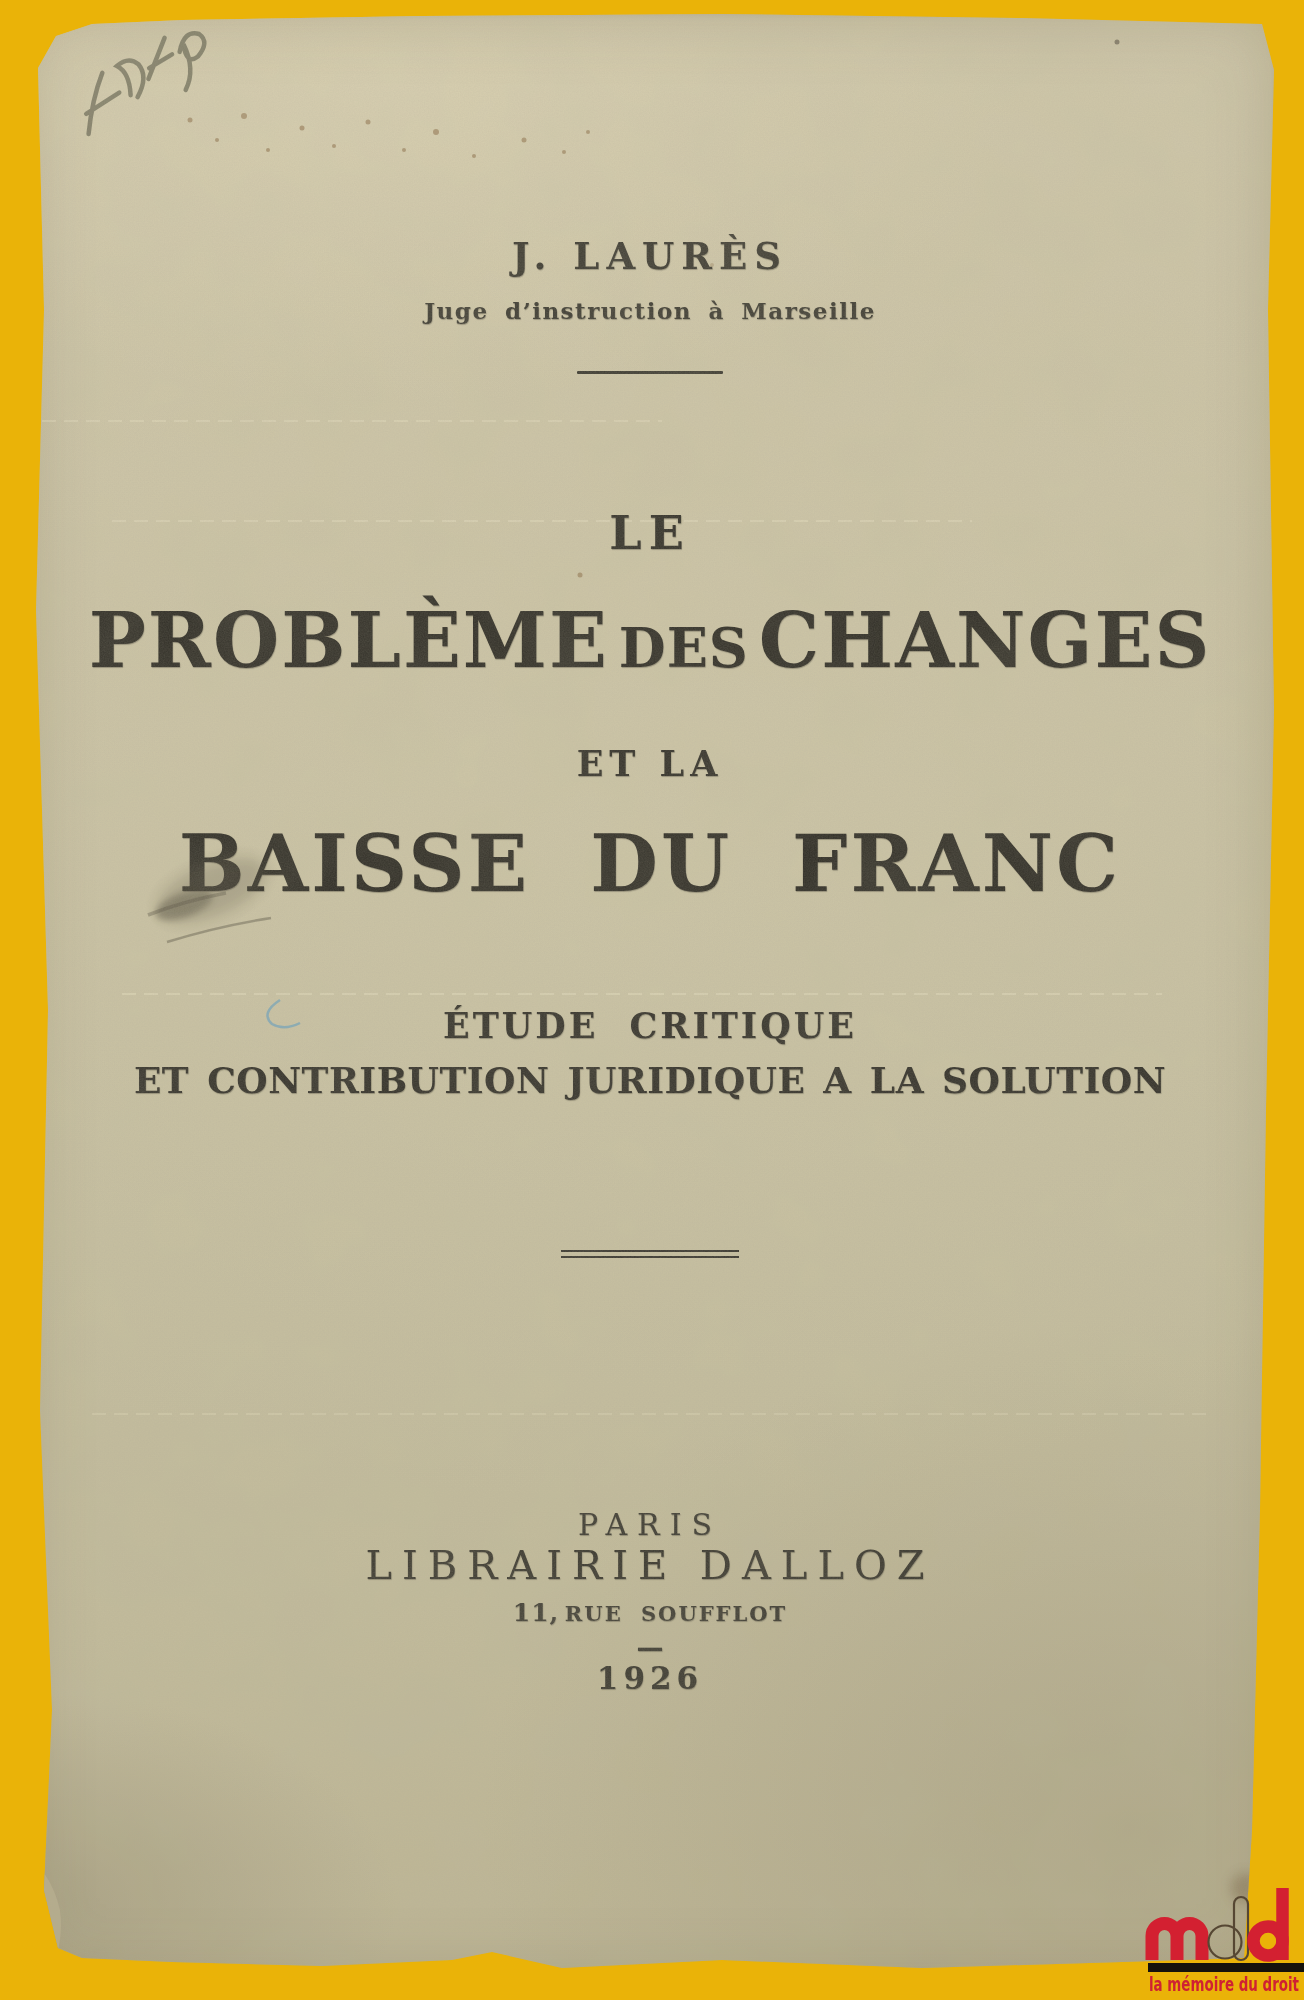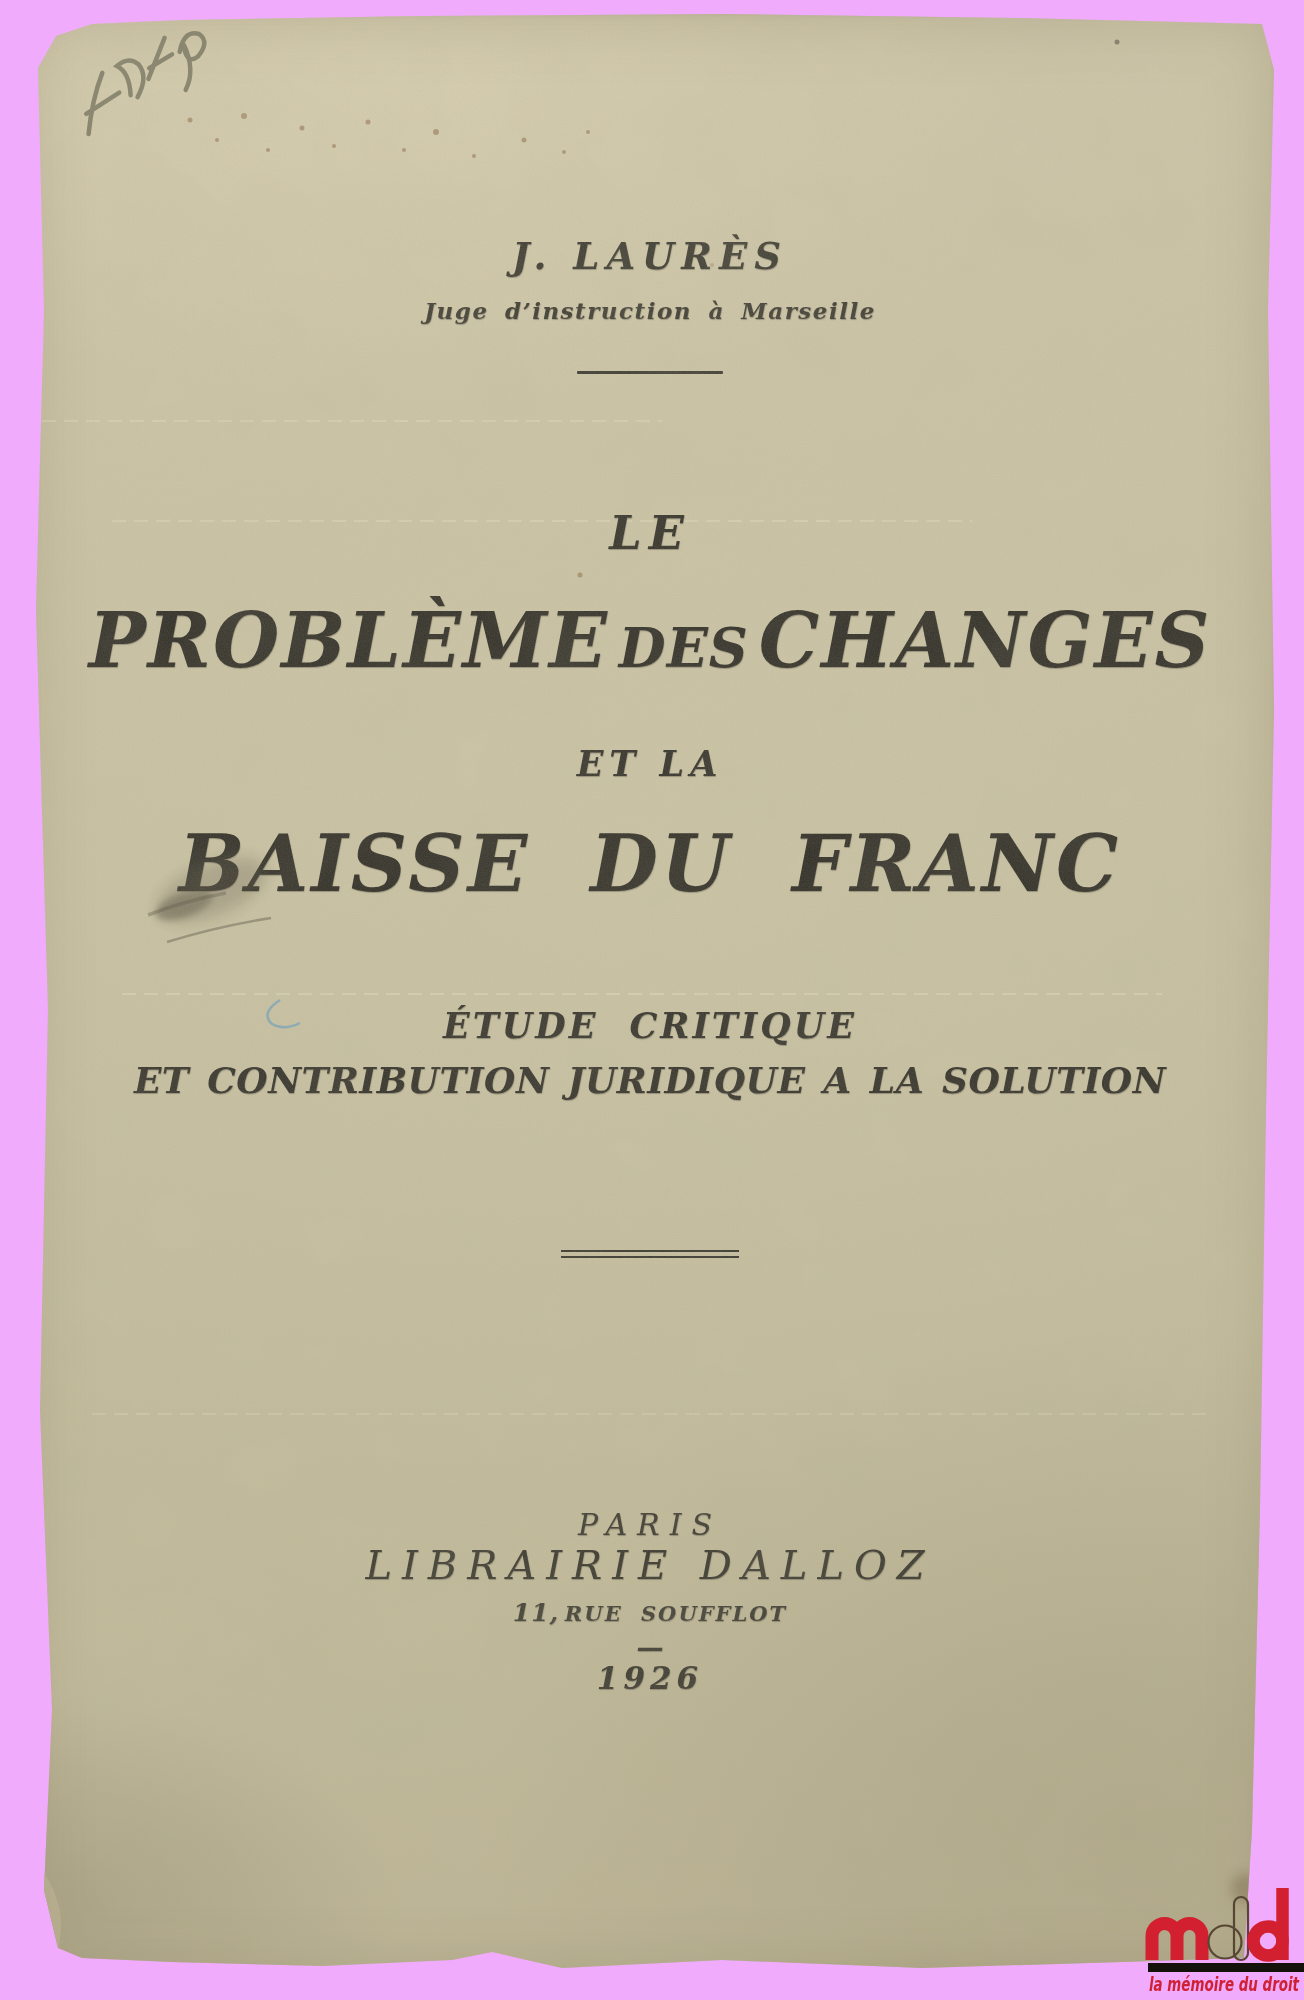--- a/index.html
+++ b/index.html
@@ -1,17 +1,17 @@
 <!DOCTYPE html>
 <html><head>
 <meta charset="utf-8">
 <style>
   html,body{margin:0;padding:0;background:#0f0b08;}
-  .scene{position:relative;width:1304px;height:2000px;background:#f0abfc;overflow:hidden;
-         font-family:"DejaVu Serif","Liberation Serif",serif;font-style:italic;}
+  .scene{position:relative;width:1304px;height:2000px;background:#eab308;overflow:hidden;
+         font-family:"DejaVu Serif","Liberation Serif",serif;}
   
   .paper{position:absolute;left:22px;top:10px;width:1258px;height:1972px;
     background:
       radial-gradient(ellipse 900px 480px at 30% 3%, rgba(224,215,183,.55), transparent 70%),
       radial-gradient(ellipse 1400px 900px at 50% 42%, rgba(212,205,174,.35), transparent 75%),
       radial-gradient(ellipse 900px 700px at 88% 92%, rgba(160,152,120,.45), transparent 72%),
       radial-gradient(ellipse 500px 300px at 2% 96%, rgba(150,142,112,.5), transparent 70%),
       linear-gradient(175deg,#d1c9ab 0%,#ccc4a5 28%,#c7c0a0 55%,#c2bb9b 78%,#bcb492 100%);
     box-shadow: inset 0 0 70px rgba(92,82,52,.28), inset 0 0 10px rgba(60,50,30,.35);
     clip-path: polygon(16px 58px,34px 26px,70px 14px,160px 10px,400px 6px,700px 4px,1000px 8px,

